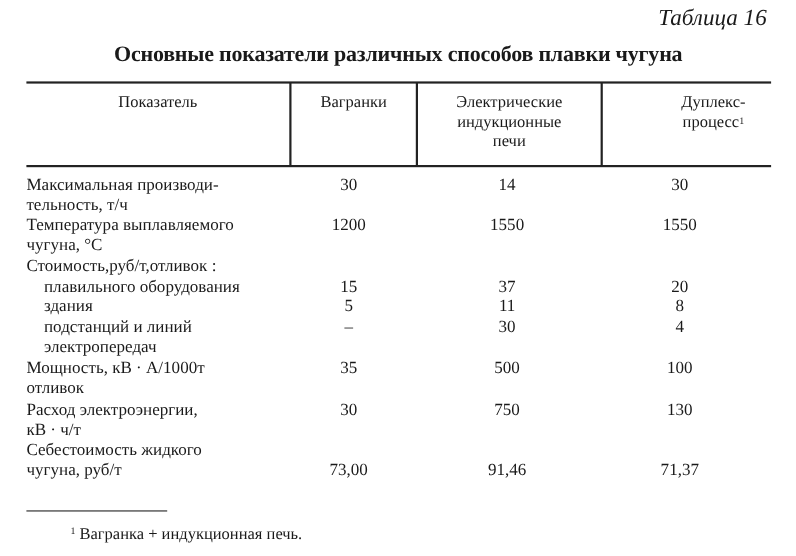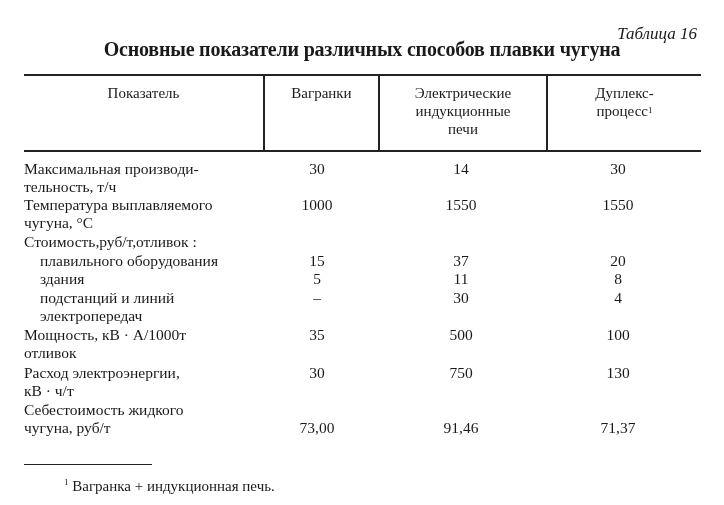--- a/index.html
+++ b/index.html
@@ -1,21 +1,21 @@
 <!DOCTYPE html>
 <html><head>
   <meta charset="utf-8">
   <style>
     html, body { margin:0; padding:0; }
     body {
       width:724px; height:505px; background:#ffffff; position:relative; overflow:hidden;
       font-family: "Liberation Serif", "DejaVu Serif", serif; color:#1a1a1a;
     }
     .abs { position:absolute; }
-    .tablenum { right:27px; top:24px; font-style:italic; font-size:17px; }
+    .tablenum { right:27px; top:4px; font-style:italic; font-size:21px; }
     .title { left:0; width:724px; top:38px; text-align:center; font-weight:bold; font-size:20px; letter-spacing:-0.2px; }
     .hline { position:absolute; height:2px; background:#222; left:24px; width:677px; }
     .vline { position:absolute; width:2px; background:#222; top:75px; height:76px; }
     .hcell { position:absolute; top:84px; text-align:center; font-size:15px; line-height:18px; }
     .row { position:absolute; left:24px; width:680px; font-size:15.5px; line-height:18px; }
     .lbl { position:absolute; left:0; white-space:nowrap; }
     .lbl.indent { left:16px; }
     .val { position:absolute; text-align:center; width:80px; }
     .v1 { left:253px; }
     .v2 { left:397px; }
@@ -40,41 +40,41 @@
   <div>Показатель</div>
 </div>
 <div class="hcell" style="left:265px;width:113px;">
   <div>Вагранки</div>
 </div>
 <div class="hcell" style="left:380px;width:166px;">
   <div>Электрические</div>
   <div>индукционные</div>
   <div>печи</div>
 </div>
-<div class="hcell" style="left:548px;width:153px;">
+<div class="hcell" style="left:548px;width:153px;padding-left:24px;">
   <div>Дуплекс-</div>
   <div><span>процесс</span><sup>1</sup></div>
 </div>
 
 <div class="row" style="top:160px;">
   <div class="lbl">
     <div>Максимальная производи-</div>
     <div>тельность, т/ч</div>
   </div>
   <div class="val v1">30</div>
   <div class="val v2">14</div>
   <div class="val v3">30</div>
 </div>
 
 <div class="row" style="top:196px;">
   <div class="lbl">
     <div>Температура выплавляемого</div>
     <div>чугуна, °С</div>
   </div>
-  <div class="val v1">1000</div>
+  <div class="val v1">1200</div>
   <div class="val v2">1550</div>
   <div class="val v3">1550</div>
 </div>
 
 <div class="row" style="top:233px;">
   <div class="lbl">Стоимость,руб/т,отливок :</div>
 </div>
 
 <div class="row" style="top:252px;">
   <div class="lbl indent">плавильного оборудования</div>

